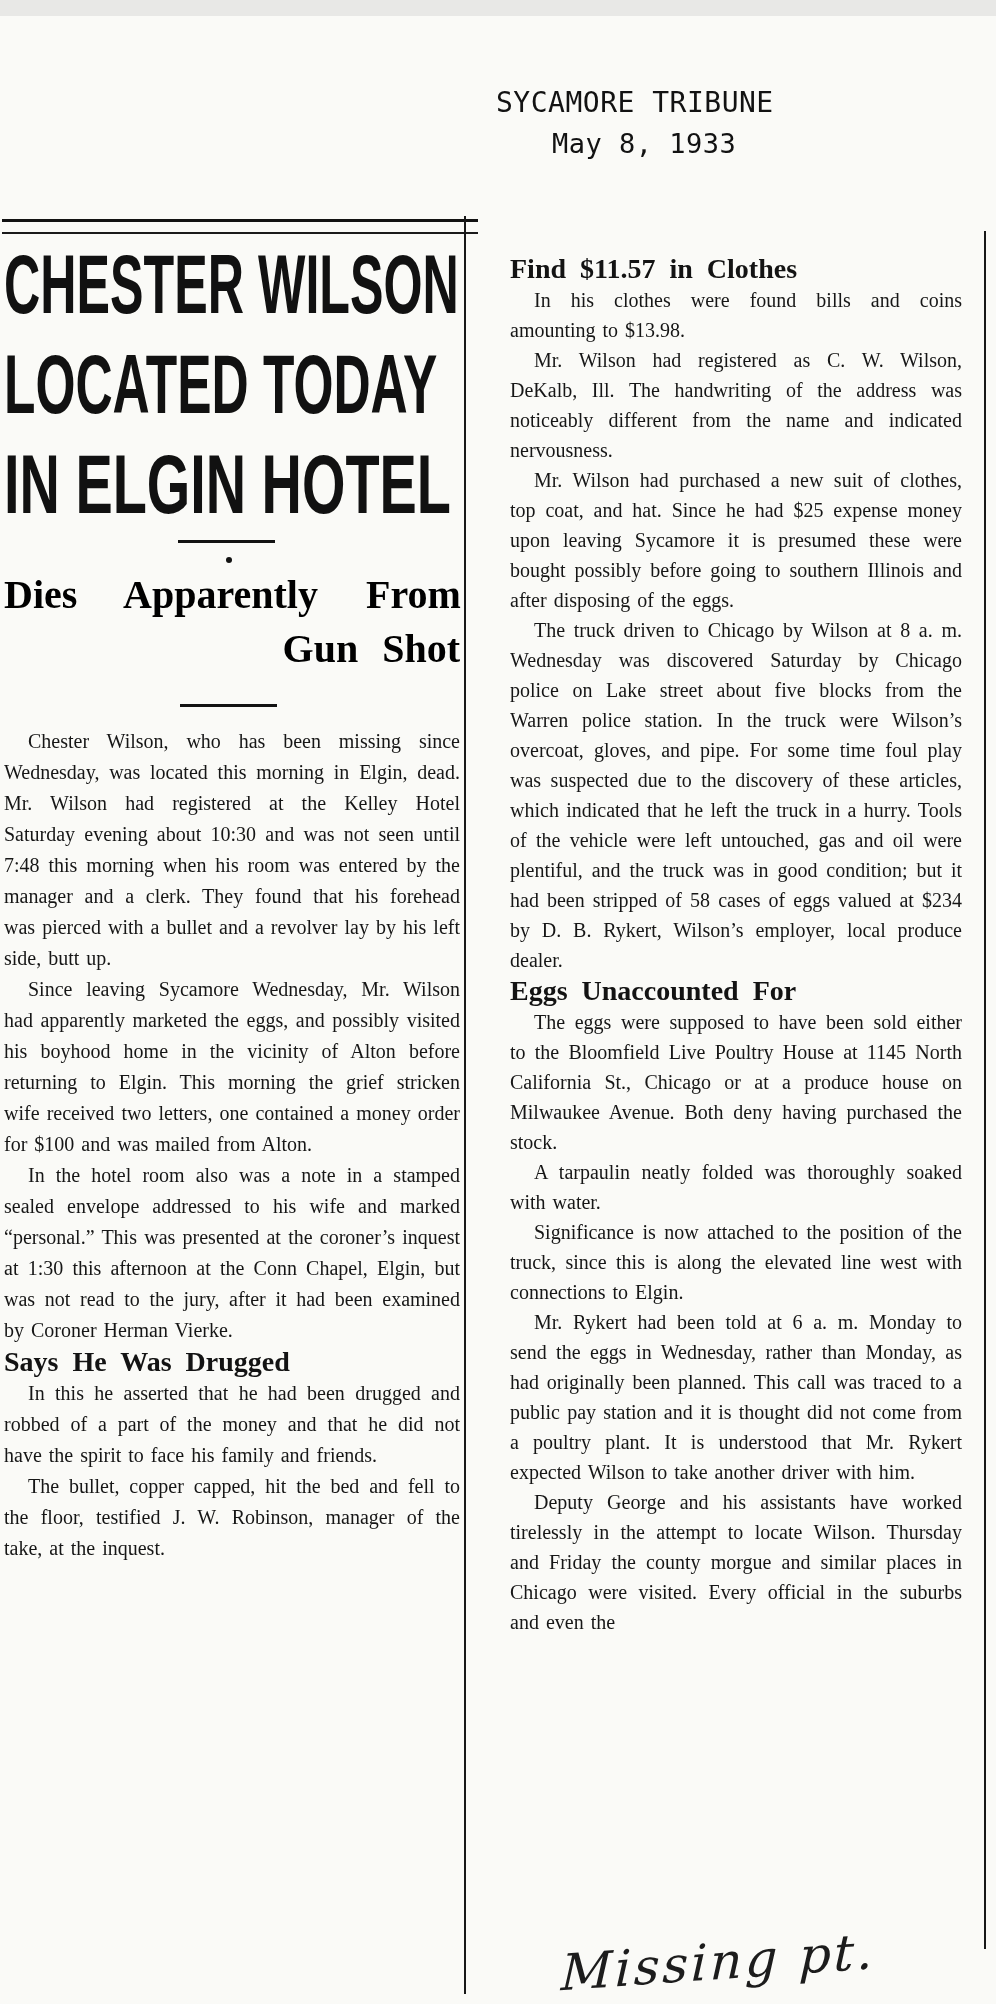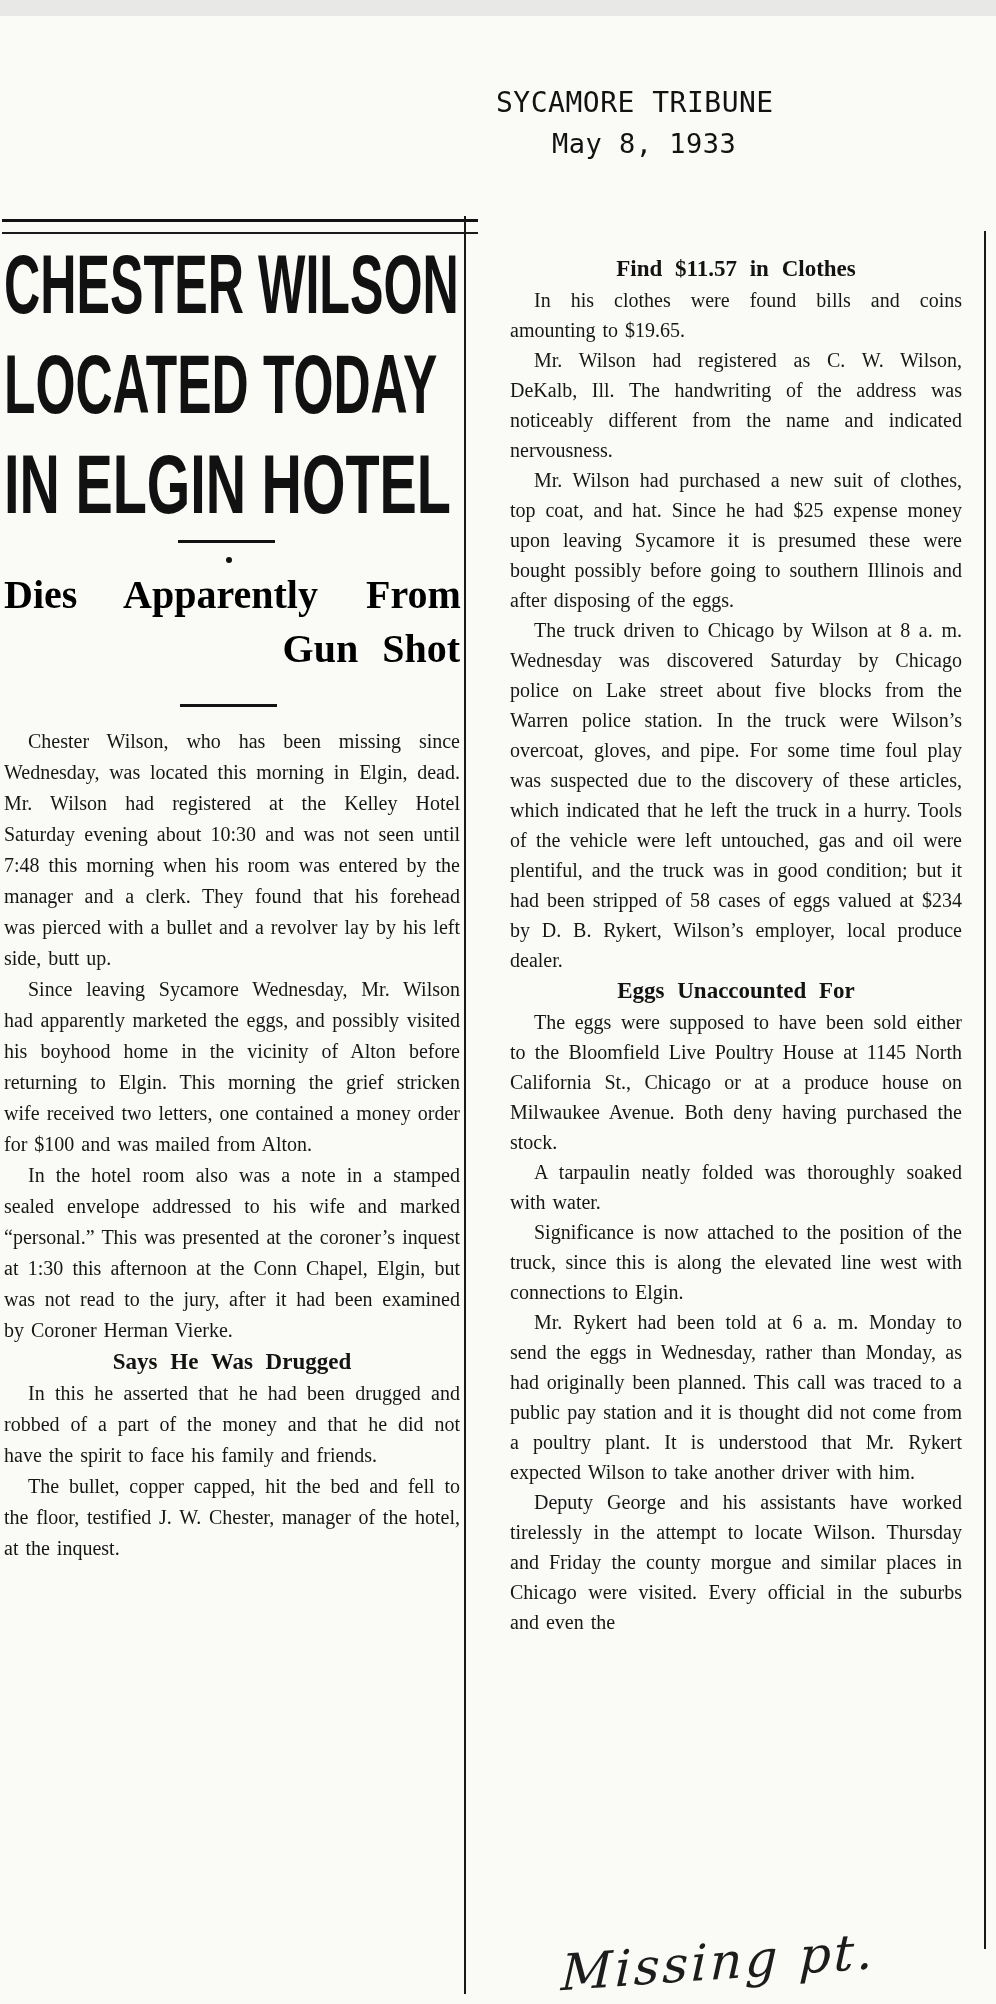--- a/index.html
+++ b/index.html
@@ -49,22 +49,22 @@
   .lbody{
     position:absolute; left:0; top:492px; width:456px; height:1265px; overflow:hidden;
     font-size:20px; line-height:31px; text-align:justify; word-spacing:2px;
   }
   .col-right{
     position:absolute; left:510px; top:238px; width:452px;
     font-size:20px; line-height:30px; text-align:justify; word-spacing:2px;
   }
   .page p{ margin:0; text-indent:24px; }
   .crosshead{
-    margin:1px 0; font-size:23px; line-height:30px; font-weight:bold;
-    text-align:center; text-indent:0; word-spacing:7px; color:#131313;
+    margin:1px 0; font-size:28px; line-height:30px; font-weight:bold;
+    text-align:left; text-indent:0; word-spacing:7px; color:#131313;
   }
   .ch-first{ margin-top:0; }
   
   .handwriting{
     position:absolute; left:562px; top:1928px;
     font-family:"DejaVu Serif", serif; font-style:italic;
     font-size:50px; letter-spacing:3px; color:#1c1c1c;
     transform:rotate(-4deg) skewX(-6deg); transform-origin:0 0; white-space:nowrap;
   }
 </style>
@@ -96,27 +96,27 @@
     </h2>
 
     <div class="rule-short rs2"></div>
 
     <div class="lbody">
       <p>Chester Wilson, who has been missing since Wednesday, was located this morning in Elgin, dead. Mr. Wilson had registered at the Kelley Hotel Saturday evening about 10:30 and was not seen until 7:48 this morning when his room was entered by the manager and a clerk. They found that his forehead was pierced with a bullet and a revolver lay by his left side, butt up.</p>
       <p>Since leaving Sycamore Wednesday, Mr. Wilson had apparently marketed the eggs, and possibly visited his boyhood home in the vicinity of Alton before returning to Elgin. This morning the grief stricken wife received two letters, one contained a money order for $100 and was mailed from Alton.</p>
       <p>In the hotel room also was a note in a stamped sealed envelope addressed to his wife and marked “personal.” This was presented at the coroner’s inquest at 1:30 this afternoon at the Conn Chapel, Elgin, but was not read to the jury, after it had been examined by Coroner Herman Vierke.</p>
       <h3 class="crosshead">Says He Was Drugged</h3>
       <p>In this he asserted that he had been drugged and robbed of a part of the money and that he did not have the spirit to face his family and friends.</p>
-      <p>The bullet, copper capped, hit the bed and fell to the floor, testified J. W. Chester, manager of the hotel, at the inquest.</p>
+      <p>The bullet, copper capped, hit the bed and fell to the floor, testified J. W. Robinson, manager of the take, at the inquest.</p>
     </div>
   </section>
 
   <section class="col-right">
     <h3 class="crosshead ch-first">Find $11.57 in Clothes</h3>
-    <p>In his clothes were found bills and coins amounting to $19.65.</p>
+    <p>In his clothes were found bills and coins amounting to $13.98.</p>
     <p>Mr. Wilson had registered as C. W. Wilson, DeKalb, Ill. The handwriting of the address was noticeably different from the name and indicated nervousness.</p>
     <p>Mr. Wilson had purchased a new suit of clothes, top coat, and hat. Since he had $25 expense money upon leaving Sycamore it is presumed these were bought possibly before going to southern Illinois and after disposing of the eggs.</p>
     <p>The truck driven to Chicago by Wilson at 8 a. m. Wednesday was discovered Saturday by Chicago police on Lake street about five blocks from the Warren police station. In the truck were Wilson’s overcoat, gloves, and pipe. For some time foul play was suspected due to the discovery of these articles, which indicated that he left the truck in a hurry. Tools of the vehicle were left untouched, gas and oil were plentiful, and the truck was in good condition; but it had been stripped of 58 cases of eggs valued at $234 by D. B. Rykert, Wilson’s employer, local produce dealer.</p>
     <h3 class="crosshead">Eggs Unaccounted For</h3>
     <p>The eggs were supposed to have been sold either to the Bloomfield Live Poultry House at 1145 North California St., Chicago or at a produce house on Milwaukee Avenue. Both deny having purchased the stock.</p>
     <p>A tarpaulin neatly folded was thoroughly soaked with water.</p>
     <p>Significance is now attached to the position of the truck, since this is along the elevated line west with connections to Elgin.</p>
     <p>Mr. Rykert had been told at 6 a. m. Monday to send the eggs in Wednesday, rather than Monday, as had originally been planned. This call was traced to a public pay station and it is thought did not come from a poultry plant. It is understood that Mr. Rykert expected Wilson to take another driver with him.</p>
     <p>Deputy George and his assistants have worked tirelessly in the attempt to locate Wilson. Thursday and Friday the county morgue and similar places in Chicago were visited. Every official in the suburbs and even the</p>
   </section>

